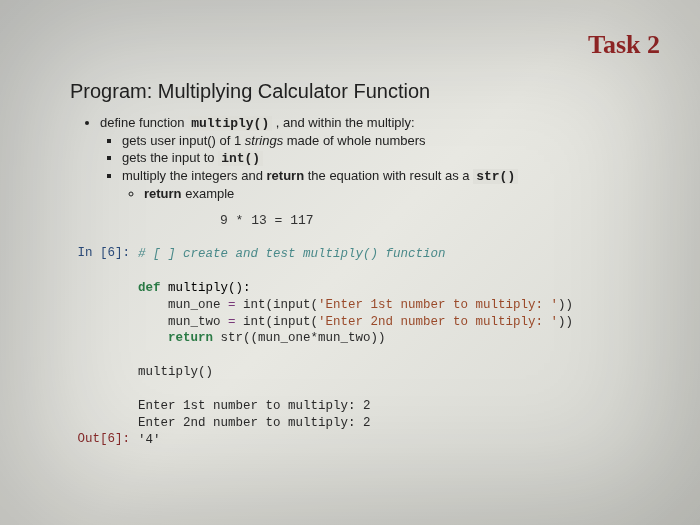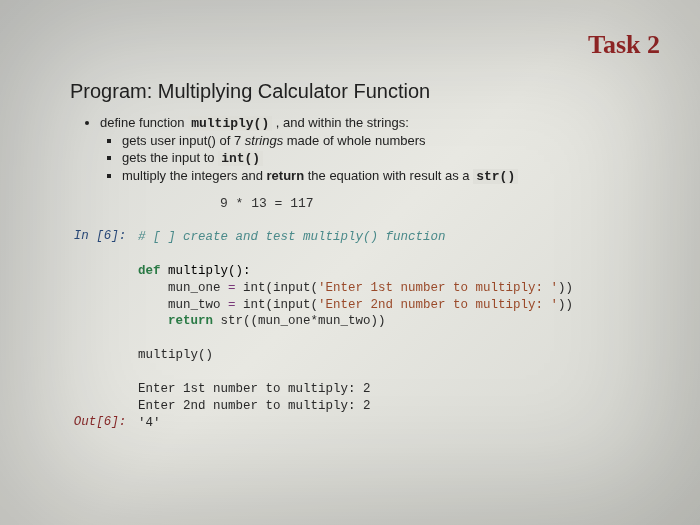--- a/index.html
+++ b/index.html
@@ -68,25 +68,24 @@
     font-family: 'Courier New', monospace;
     font-size: 12.5px;
     margin-top: 10px;
   }
   .nb-row {
     display: flex;
     align-items: flex-start;
   }
   .nb-prompt {
     width: 60px;
-    text-align: center;
+    text-align: right;
     color: #2a4a7a;
     padding-right: 8px;
     flex-shrink: 0;
-    font-style: italic;
   }
   .nb-prompt.out { color: #8a2a2a; }
   .nb-body {
     flex: 1;
     white-space: pre;
     line-height: 1.35;
   }
   .c-comment { color: #4a8a8a; font-style: italic; }
   .c-kw { color: #2a7a45; font-weight: bold; }
   .c-def { color: #000000; }
@@ -101,30 +100,35 @@
 </style>
 </head>
 <body>
 
 <div class="page">
   <div class="task-title">Task 2</div>
   <div class="program-title">Program: Multiplying Calculator Function</div>
 
   <ul class="outer">
     <li>
-      <span>define function </span><span class="codechip">multiply()</span><span> , and within the strings:</span>
+      <span>define function </span><span class="codechip">multiply()</span><span> , and within the multiply:</span>
       <ul class="inner">
         <li>
-          <span>gets user input() of 7 </span><span class="italic">strings</span><span> made of whole numbers</span>
+          <span>gets user input() of 1 </span><span class="italic">strings</span><span> made of whole numbers</span>
         </li>
         <li>
           <span>gets the input to </span><span class="codechip">int()</span>
         </li>
         <li>
           <span>multiply the integers and </span><span class="bold">return</span><span> the equation with result as a </span><span class="codechip">str()</span>
+          <ul class="inner2">
+            <li>
+              <span class="bold">return</span><span> example</span>
+            </li>
+          </ul>
         </li>
       </ul>
     </li>
   </ul>
 
   <div class="example-eq">9 * 13 = 117</div>
 
   <div class="notebook">
     <div class="nb-row">
       <div class="nb-prompt">In [6]:</div>

